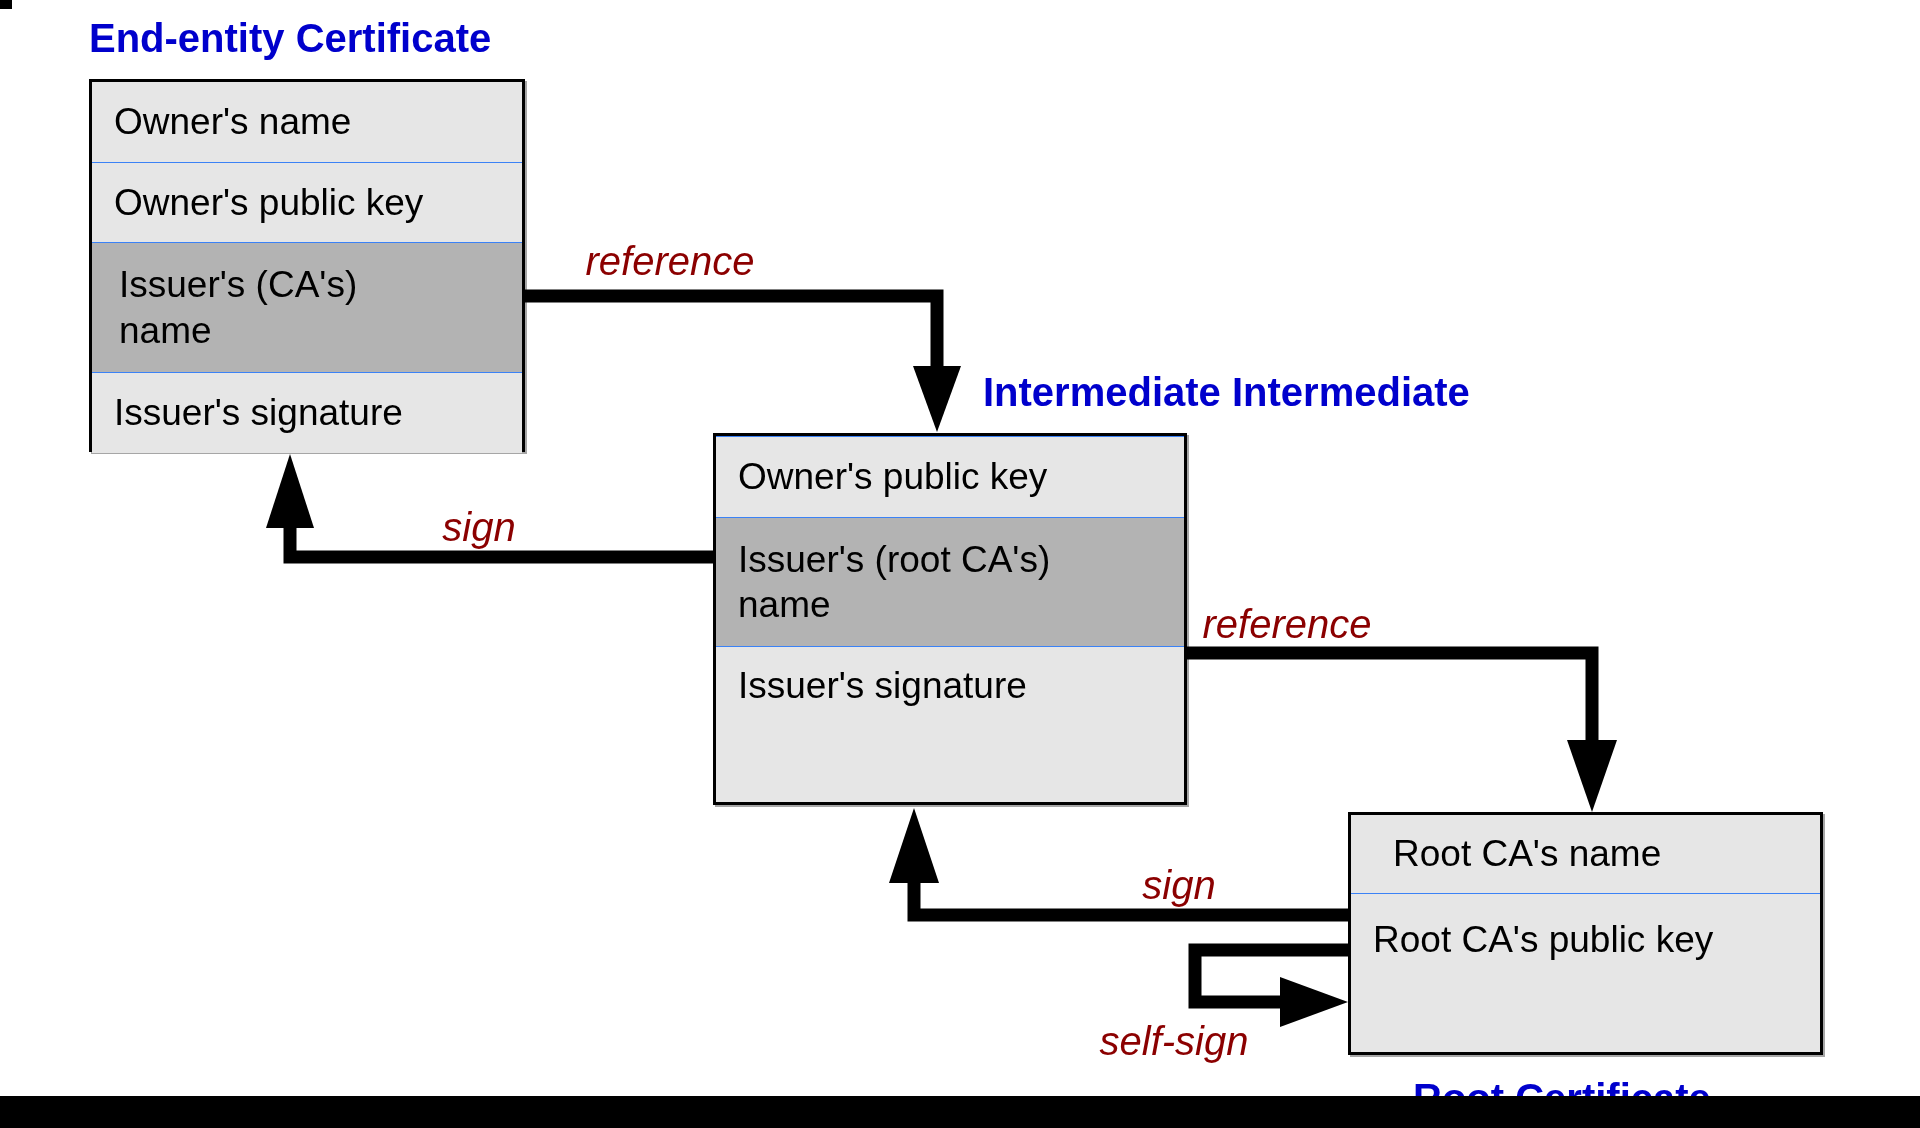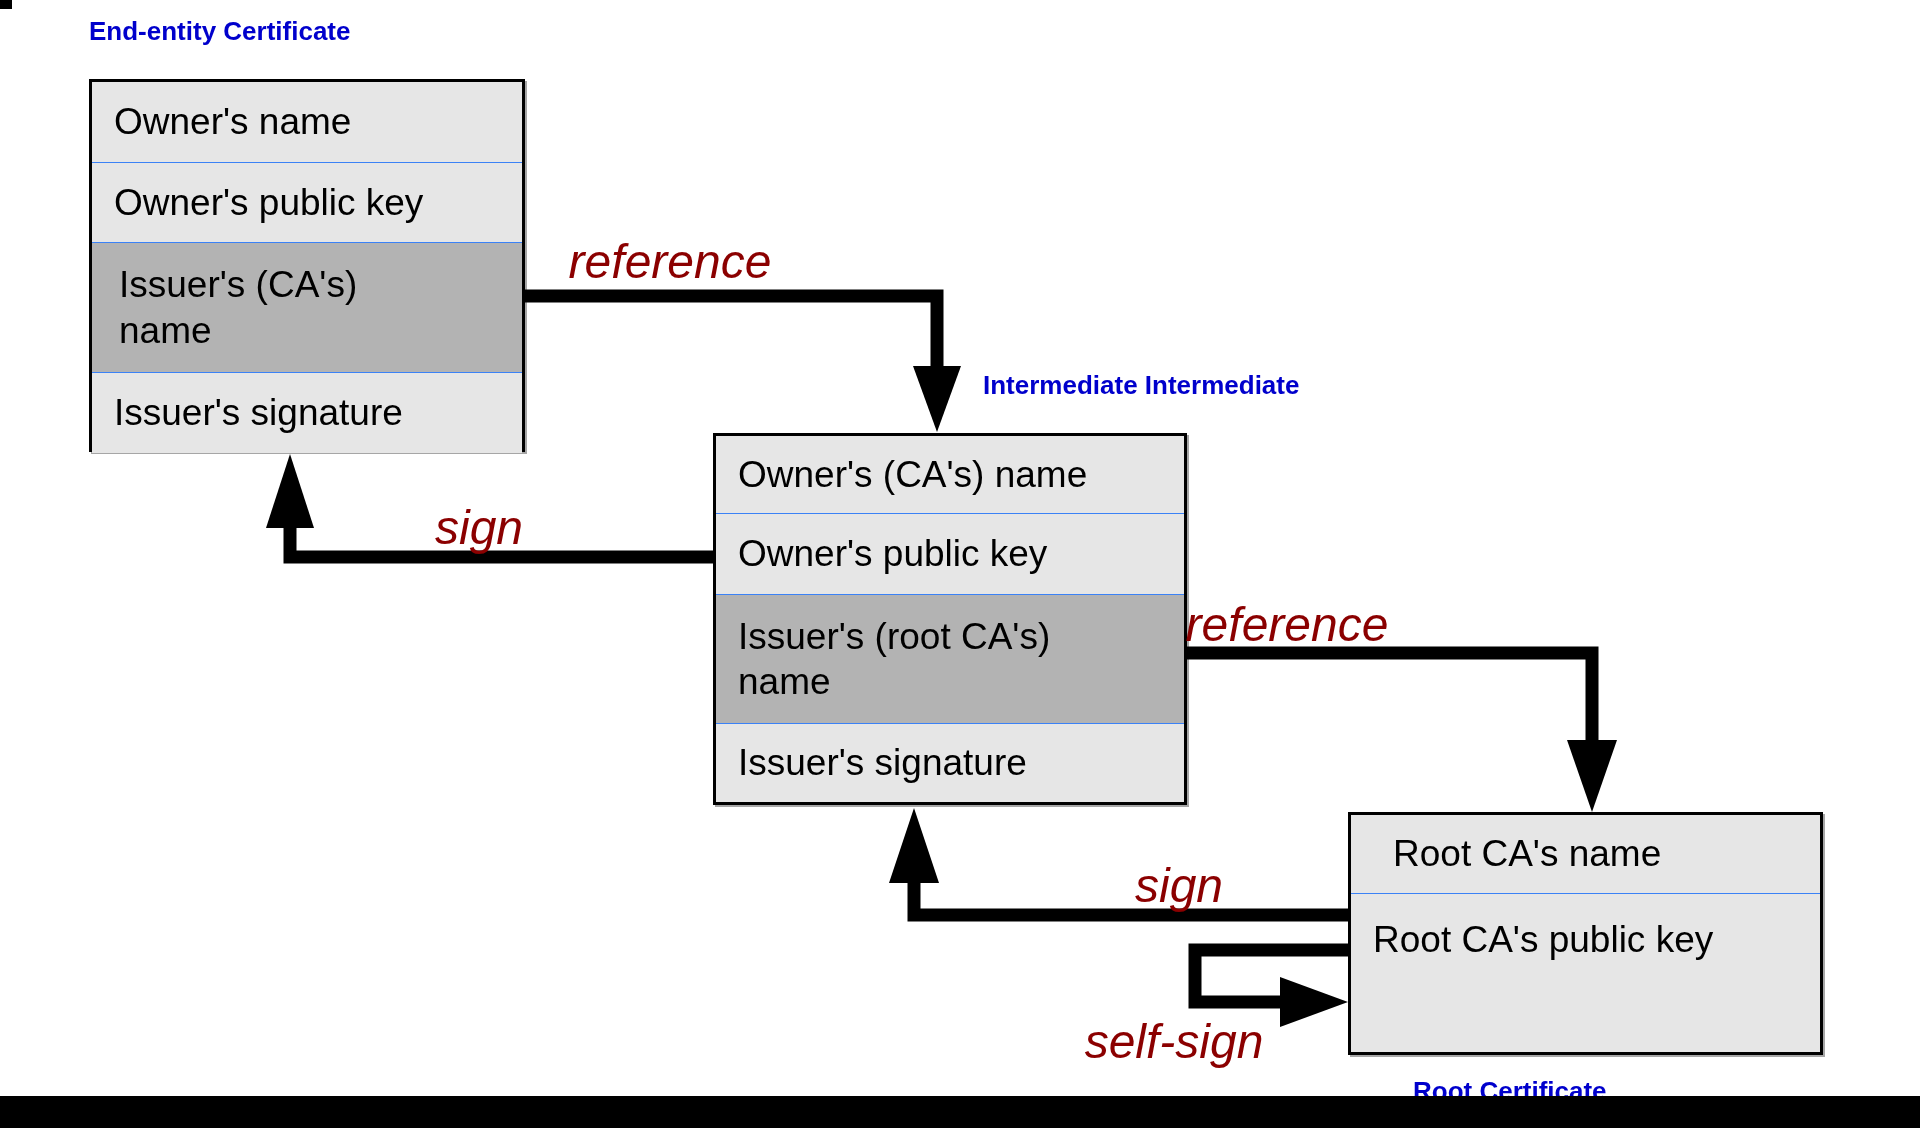--- a/index.html
+++ b/index.html
@@ -31,29 +31,29 @@
     border-top: 1px solid #3b82f6;
     white-space: pre-line;
   }
   .cert-row.first { border-top: none; }
   .cert-row.dark { background: #b3b3b3; }
 
   .cert-title {
     position: absolute;
     color: #0000cc;
     font-weight: bold;
-    font-size: 26px;
+    font-size: 40px;
     white-space: nowrap;
     z-index: 2;
   }
   .arrow-label {
     position: absolute;
     color: #8b0000;
     font-style: italic;
-    font-size: 48px;
+    font-size: 40px;
     white-space: nowrap;
     transform: translate(-50%, -50%);
     z-index: 3;
   }
   svg.arrows {
     position: absolute;
     left: 0; top: 0;
     width: 1920px; height: 1128px;
     z-index: 1;
     pointer-events: none;
@@ -105,21 +105,20 @@
   <div class="cert-table" style="left:89px; top:79px; width:436px; height:373px;">
     <div class="cert-row first" style="height:80px;">Owner's name</div>
     <div class="cert-row" style="height:80px;">Owner's public key</div>
     <div class="cert-row dark" style="height:130px;padding-left:27px;">Issuer's (CA's)
 name</div>
     <div class="cert-row" style="height:81px;">Issuer's signature</div>
   </div>
 
   <div class="cert-title" style="left:983px; top:370px;">Intermediate Intermediate</div>
   <div class="cert-table" style="left:713px; top:433px; width:474px; height:372px;">
-    <div class="cert-row first" style="height:77px;">Owner's (CA's) name</div>
     <div class="cert-row" style="height:81px;">Owner's public key</div>
     <div class="cert-row dark" style="height:129px;">Issuer's (root CA's)
 name</div>
     <div class="cert-row" style="height:79px;">Issuer's signature</div>
   </div>
 
   <div class="cert-title" style="left:1413px; top:1076px;">Root Certificate</div>
   <div class="cert-table" style="left:1348px; top:812px; width:475px; height:243px;">
     <div class="cert-row first" style="height:78px;margin-left:20px;">Root CA's name</div>
     <div class="cert-row" style="height:92px;">Root CA's public key</div>

